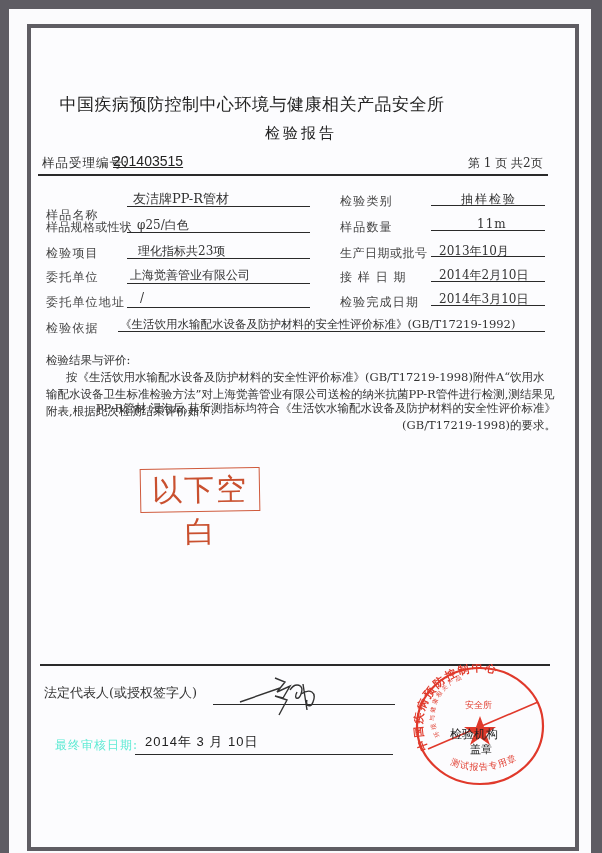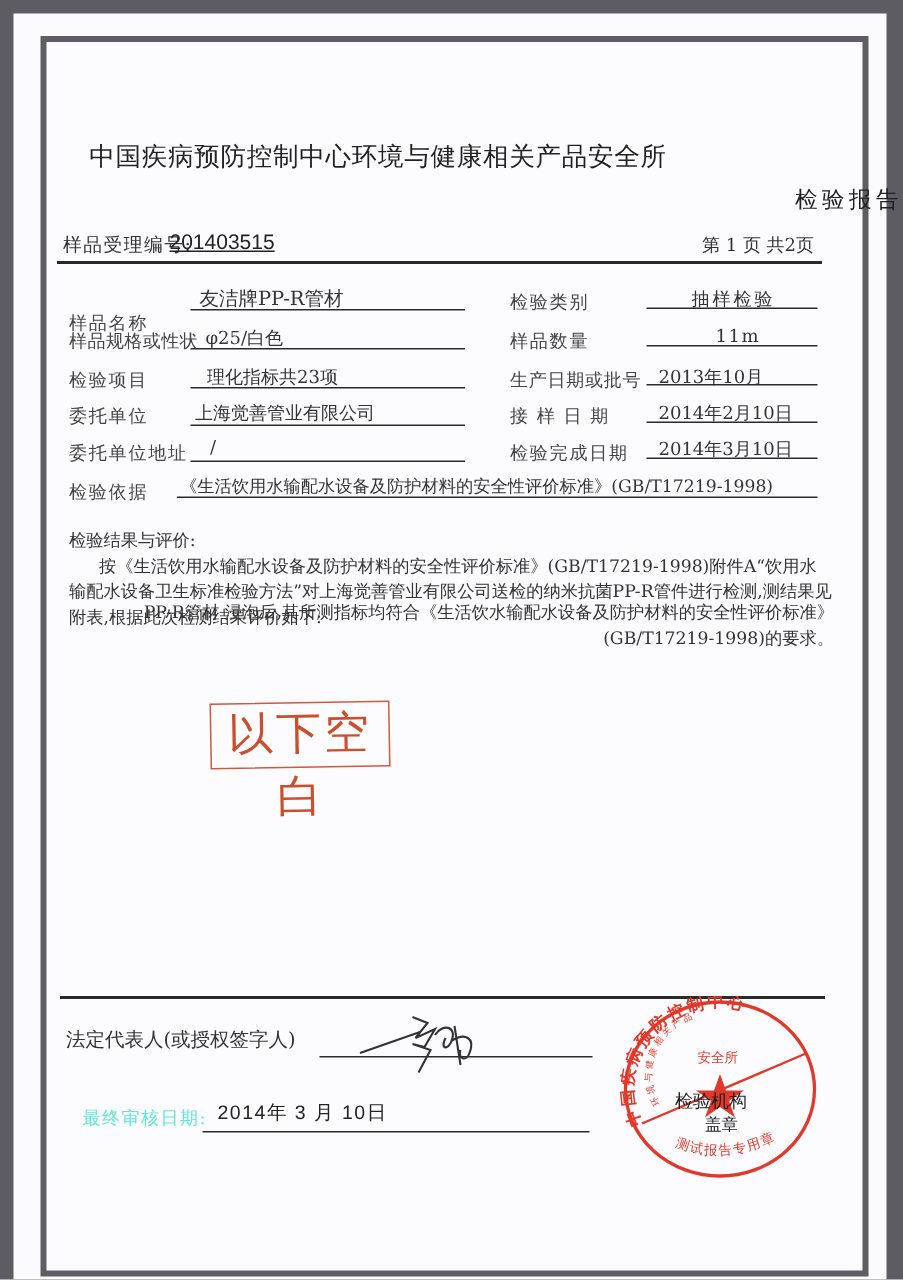--- a/index.html
+++ b/index.html
@@ -12,21 +12,21 @@
   .sheet {
     position: absolute; left: 9px; top: 9px; width: 582px; height: 844px;
     background: #fbfbfd;
   }
   .frame {
     position: absolute; left: 27px; top: 24px; width: 544px; height: 819px;
     border: 4px solid #5f5d63; background: #fcfcfe; box-sizing: content-box;
   }
   .abs { position: absolute; white-space: nowrap; }
   .title1 { left: 0; width: 504px; text-align: center; top: 93px; font-size: 17px; letter-spacing: 0.5px; color:#222; }
-  .title2 { left: 0; width: 602px; text-align: right; top: 124px; font-size: 15px; letter-spacing: 3px; color:#222; }
+  .title2 { left: 0; width: 602px; text-align: center; top: 124px; font-size: 15px; letter-spacing: 3px; color:#222; }
   .accno-label { left: 42px; top: 155px; font-size: 12.5px; color:#333; letter-spacing: 1px; }
   .accno-value { left: 113px; top: 153px; font-size: 14px; font-family: "Liberation Sans", sans-serif; text-decoration: underline; color:#222; }
   .pageinfo { left: 468px; top: 155px; font-size: 12px; color:#333; }
   .hr-top { left: 38px; top: 174px; width: 510px; height: 2px; background: #2a2a2a; }
   .hr-bottom { left: 40px; top: 664px; width: 510px; height: 2px; background: #2a2a2a; }
 
   .flabel { font-size: 12px; color:#444; letter-spacing: 1.2px; }
   .fvalue { font-size: 12px; color:#333; }
   .uline { position: absolute; height: 1px; background: #2a2a2a; }
 
@@ -92,21 +92,21 @@
 
 <div class="abs flabel" style="left:340px;top:269px;letter-spacing:1px;">接 样 日 期</div>
 <div class="abs fvalue" style="left:439px;top:267px;">2014年2月10日</div>
 <div class="uline" style="left:431px;top:281px;width:114px;"></div>
 
 <div class="abs flabel" style="left:340px;top:294px;">检验完成日期</div>
 <div class="abs fvalue" style="left:439px;top:291px;">2014年3月10日</div>
 <div class="uline" style="left:431px;top:305px;width:114px;"></div>
 
 <div class="abs flabel" style="left:46px;top:320px;">检验依据</div>
-<div class="abs fvalue" style="left:120px;top:317px;font-size:11.5px;">《生活饮用水输配水设备及防护材料的安全性评价标准》(GB/T17219-1998)</div>
+<div class="abs fvalue" style="left:120px;top:317px;font-size:11.5px;">《生活饮用水输配水设备及防护材料的安全性评价标准》(GB/T17219-1992)</div>
 <div class="uline" style="left:118px;top:331px;width:427px;"></div>
 
 <div class="abs sect-head">检验结果与评价:</div>
 <div class="para" style="top:369px;text-indent:20px;">按《生活饮用水输配水设备及防护材料的安全性评价标准》(GB/T17219-1998)附件A“饮用水输配水设备卫生标准检验方法”对上海觉善管业有限公司送检的纳米抗菌PP-R管件进行检测,测结果见附表,根据此次检测结果评价如下:</div>
 <div class="para" style="top:400px;text-indent:28px;text-align:right;">PP-R管材 浸泡后,其所测指标均符合《生活饮水输配水设备及防护材料的安全性评价标准》(GB/T17219-1998)的要求。</div>
 
 <div class="stamp-box">以下空白</div>
 
 <div class="abs hr-bottom"></div>
 

